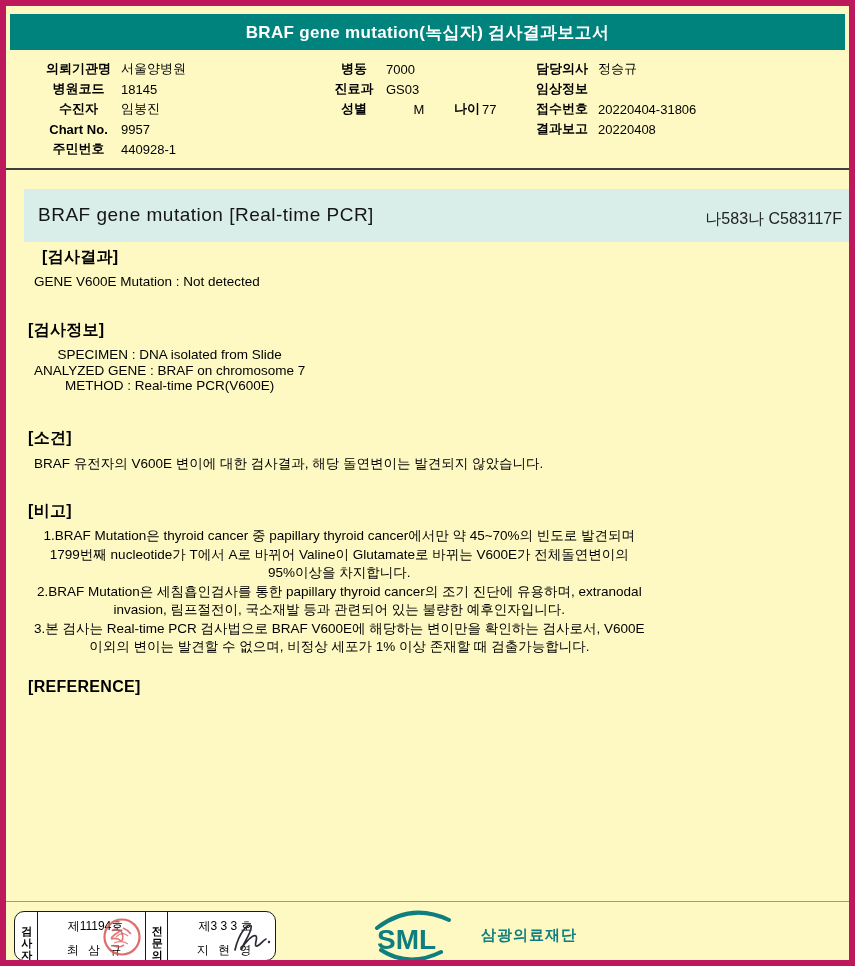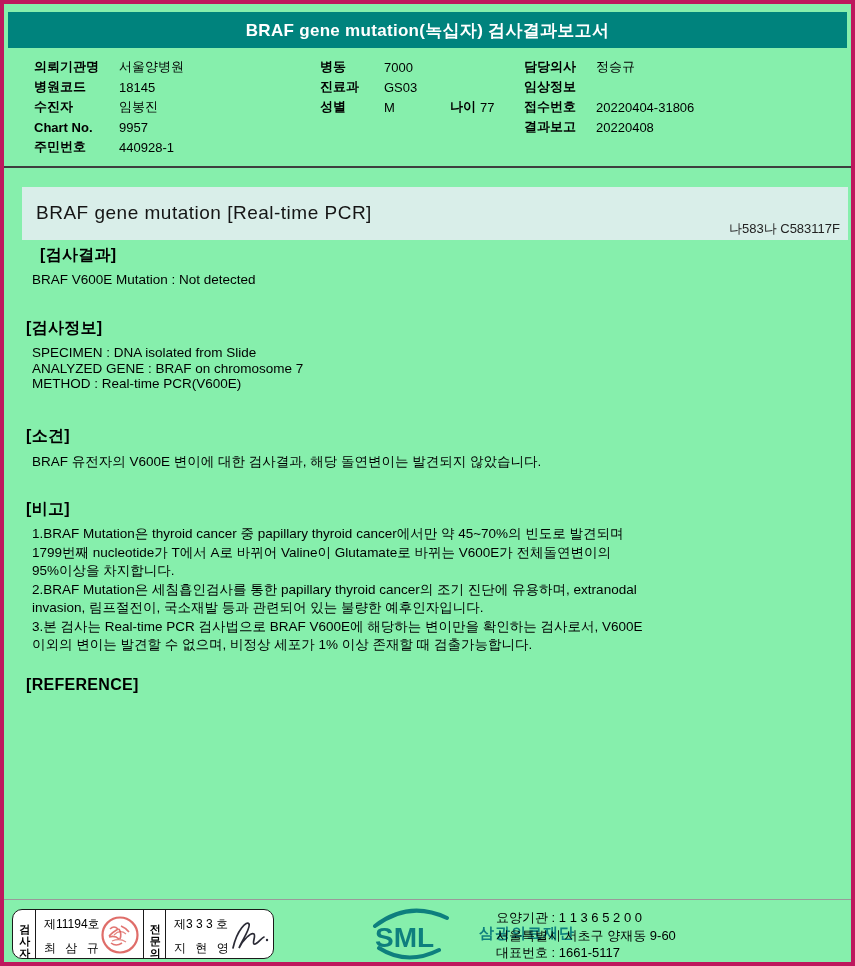--- a/index.html
+++ b/index.html
@@ -1,20 +1,20 @@
 <!DOCTYPE html>
 <html><head>
 <meta charset="utf-8">
 <style>
   * { margin:0; padding:0; box-sizing:border-box; }
   html,body { background:#fff; }
   body { font-family:"Liberation Sans","DejaVu Sans",sans-serif; color:#000; }
   .page {
-    position:relative; width:855px; height:966px; background:#86efac;
-    border:4px solid #be185d; overflow:hidden;
+    position:relative; width:855px; height:966px; background:#fef9c3;
+    border:6px solid #be185d; overflow:hidden;text-align:center;
   }
   
   .band-header {
     position:absolute; top:8px; left:4px; right:4px; height:36px;
     background:#00837D; display:flex; align-items:center; justify-content:center;
   }
   .band-header .t { color:#fff; font-weight:bold; font-size:17px; letter-spacing:.3px; }
 
   
   .info { position:absolute; top:53px; left:0; width:855px; font-size:13px; }
@@ -35,21 +35,21 @@
   
   .test-band {
     position:absolute; top:183px; left:18px; width:826px; height:53px;
     background:#D9EEE9;
   }
   .test-band .title {
     position:absolute; left:14px; top:15px; font-size:19px; font-weight:400;
     color:#151515; letter-spacing:.5px;
   }
   .test-band .code {
-    position:absolute; right:8px; bottom:2px; font-size:13px; color:#222;
+    position:absolute; right:8px; bottom:12px; font-size:16px; color:#222;
   }
 
   
   .sec-h { position:absolute; left:22px; font-size:16px; font-weight:bold; letter-spacing:.3px; }
   .sec-line { position:absolute; left:28px; font-size:13.5px; }
   .sec-lines { position:absolute; left:28px; font-size:13.5px; }
   .lh15 .ln { line-height:15.5px; }
   .lh18 .ln { line-height:18.5px; }
   .lh16 .ln { line-height:16.5px; }
 
@@ -159,21 +159,21 @@
   </div>
 
   <div class="rule-top"></div>
 
   <div class="test-band">
     <span class="title">BRAF gene mutation [Real-time PCR]</span>
     <span class="code">나583나 C583117F</span>
   </div>
 
   <div class="sec-h h-result">[검사결과]</div>
-  <div class="sec-line l-result">BRAF V600E Mutation : Not detected</div>
+  <div class="sec-line l-result">GENE V600E Mutation : Not detected</div>
 
   <div class="sec-h h-testinfo">[검사정보]</div>
   <div class="sec-lines l-testinfo lh15">
     <div class="ln">SPECIMEN : DNA isolated from Slide</div>
     <div class="ln">ANALYZED GENE : BRAF on chromosome 7</div>
     <div class="ln">METHOD : Real-time PCR(V600E)</div>
   </div>
 
   <div class="sec-h h-opinion">[소견]</div>
   <div class="sec-line l-opinion">BRAF 유전자의 V600E 변이에 대한 검사결과, 해당 돌연변이는 발견되지 않았습니다.</div>
@@ -217,19 +217,14 @@
 
   <div class="sml">
     <svg width="84" height="54" viewBox="0 0 84 54">
       <path d="M8 20 Q 42 -6 80 12" fill="none" stroke="#0E7F7E" stroke-width="4" stroke-linecap="round"></path>
       <text x="8" y="41" font-family="Liberation Sans, sans-serif" font-size="28" font-weight="bold" fill="#0E7F7E">SML</text>
       <path d="M12 42 Q 40 60 72 44" fill="none" stroke="#0E7F7E" stroke-width="4" stroke-linecap="round"></path>
     </svg>
     <span class="org-name">삼광의료재단</span>
   </div>
 
-  <div class="org-text">
-    <div class="ln">요양기관 : 1 1 3 6 5 2 0 0</div>
-    <div class="ln">서울특별시 서초구 양재동 9-60</div>
-    <div class="ln">대표번호 : 1661-5117</div>
-  </div>
 
 </div>
 
 </body></html>

